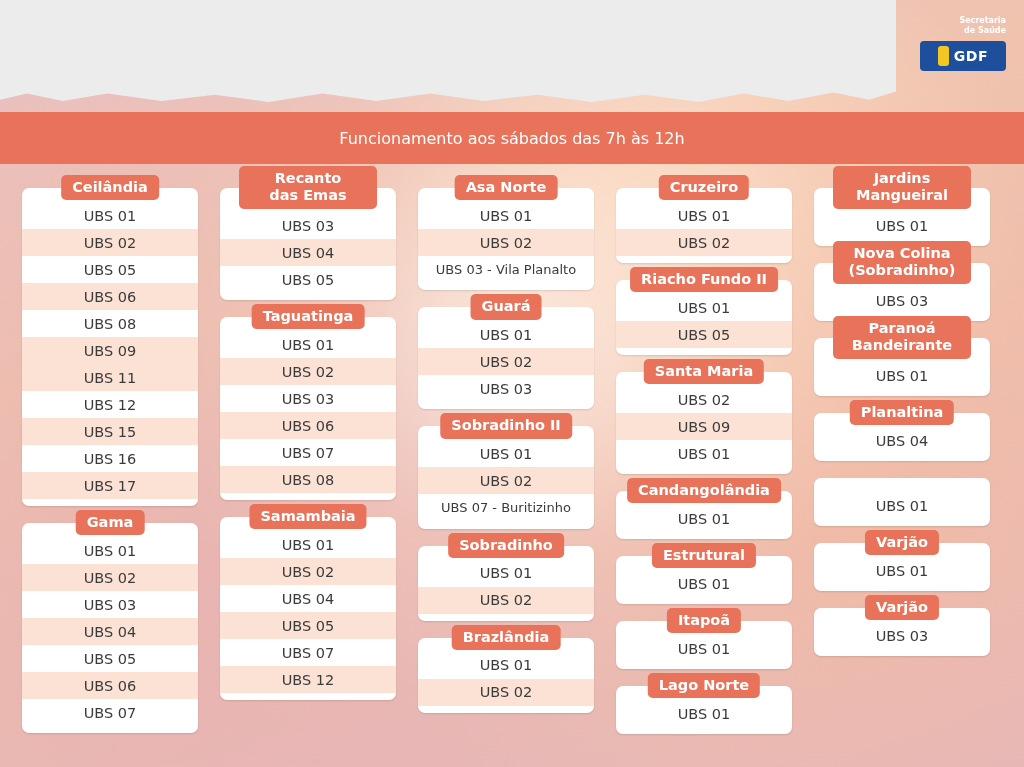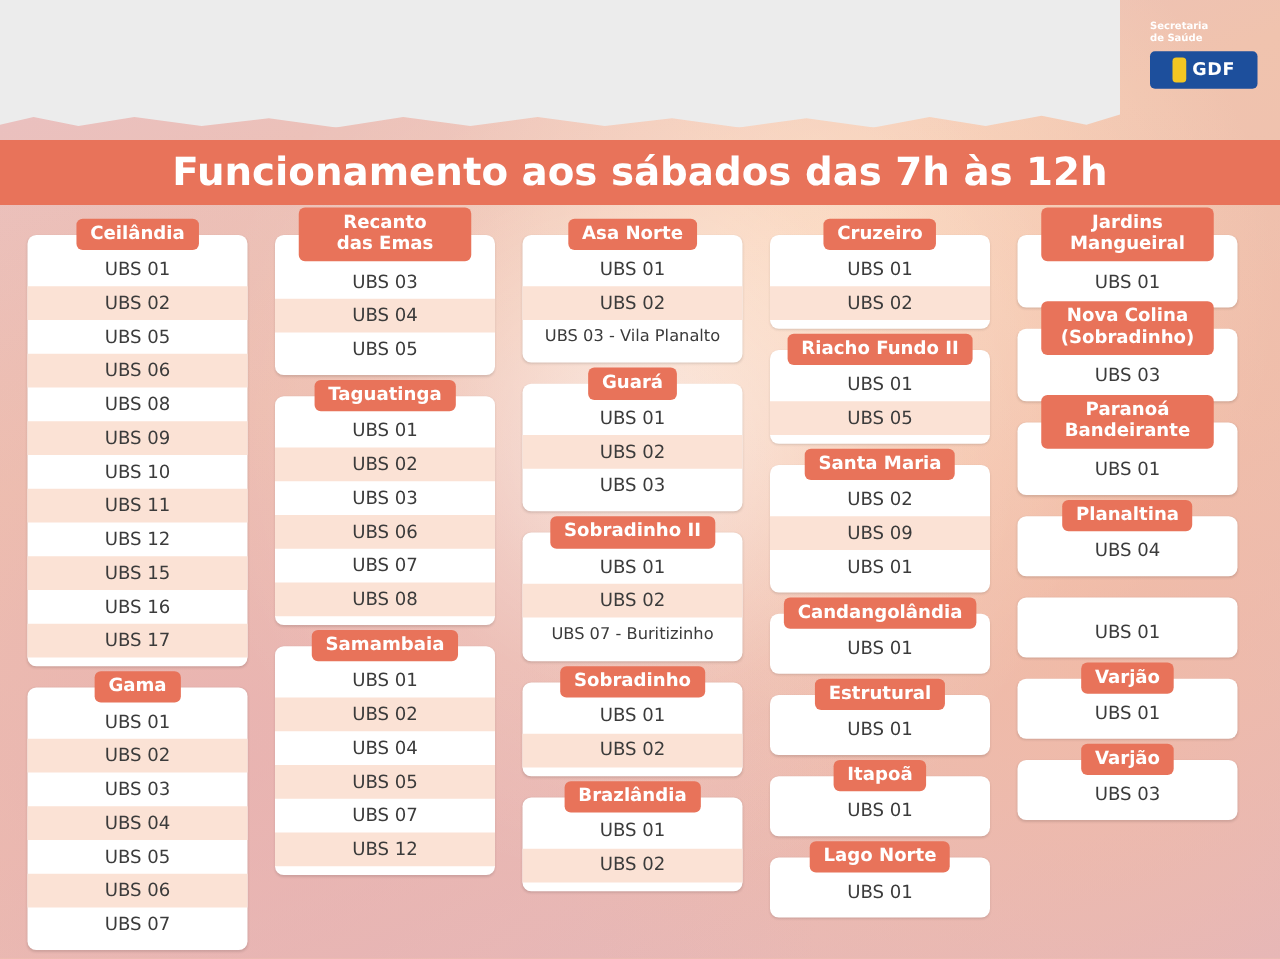--- a/index.html
+++ b/index.html
@@ -48,21 +48,21 @@
     color: #e4583c;
     font-size: 26px;
     font-weight: bold;
     line-height: 1.25;
   }
   .gdf-logo {
     position: absolute;
     top: 16px;
     right: 18px;
     width: 86px;
-    text-align: left;
+    text-align: right;
   }
   .gdf-sec {
     color: #ffffff;
     font-size: 8px;
     font-weight: bold;
     line-height: 1.25;
     margin-bottom: 5px;
   }
   .gdf-badge {
     background: #1d4f9c;
@@ -93,22 +93,22 @@
     left: 0;
     width: 100%;
     height: 52px;
     background: #e8735a;
     display: flex;
     align-items: center;
     justify-content: center;
   }
   .banner-text {
     color: #ffffff;
-    font-size: 31px;
-    font-weight: bold;
+    font-size: 16px;
+    font-weight: normal;
   }
   
   .columns {
     position: absolute;
     top: 188px;
     left: 22px;
     width: 980px;
     display: flex;
     gap: 22px;
   }
@@ -190,21 +190,20 @@
   <div class="columns">
       <div class="column">
         <div class="card">
           <div class="card-title">Ceilândia</div>
           <div class="row">UBS 01</div>
           <div class="row alt">UBS 02</div>
           <div class="row">UBS 05</div>
           <div class="row alt">UBS 06</div>
           <div class="row">UBS 08</div>
           <div class="row alt">UBS 09</div>
-          <div class="row">UBS 10</div>
           <div class="row alt">UBS 11</div>
           <div class="row">UBS 12</div>
           <div class="row alt">UBS 15</div>
           <div class="row">UBS 16</div>
           <div class="row alt">UBS 17</div>
         </div>
         <div class="card">
           <div class="card-title">Gama</div>
           <div class="row">UBS 01</div>
           <div class="row alt">UBS 02</div>

